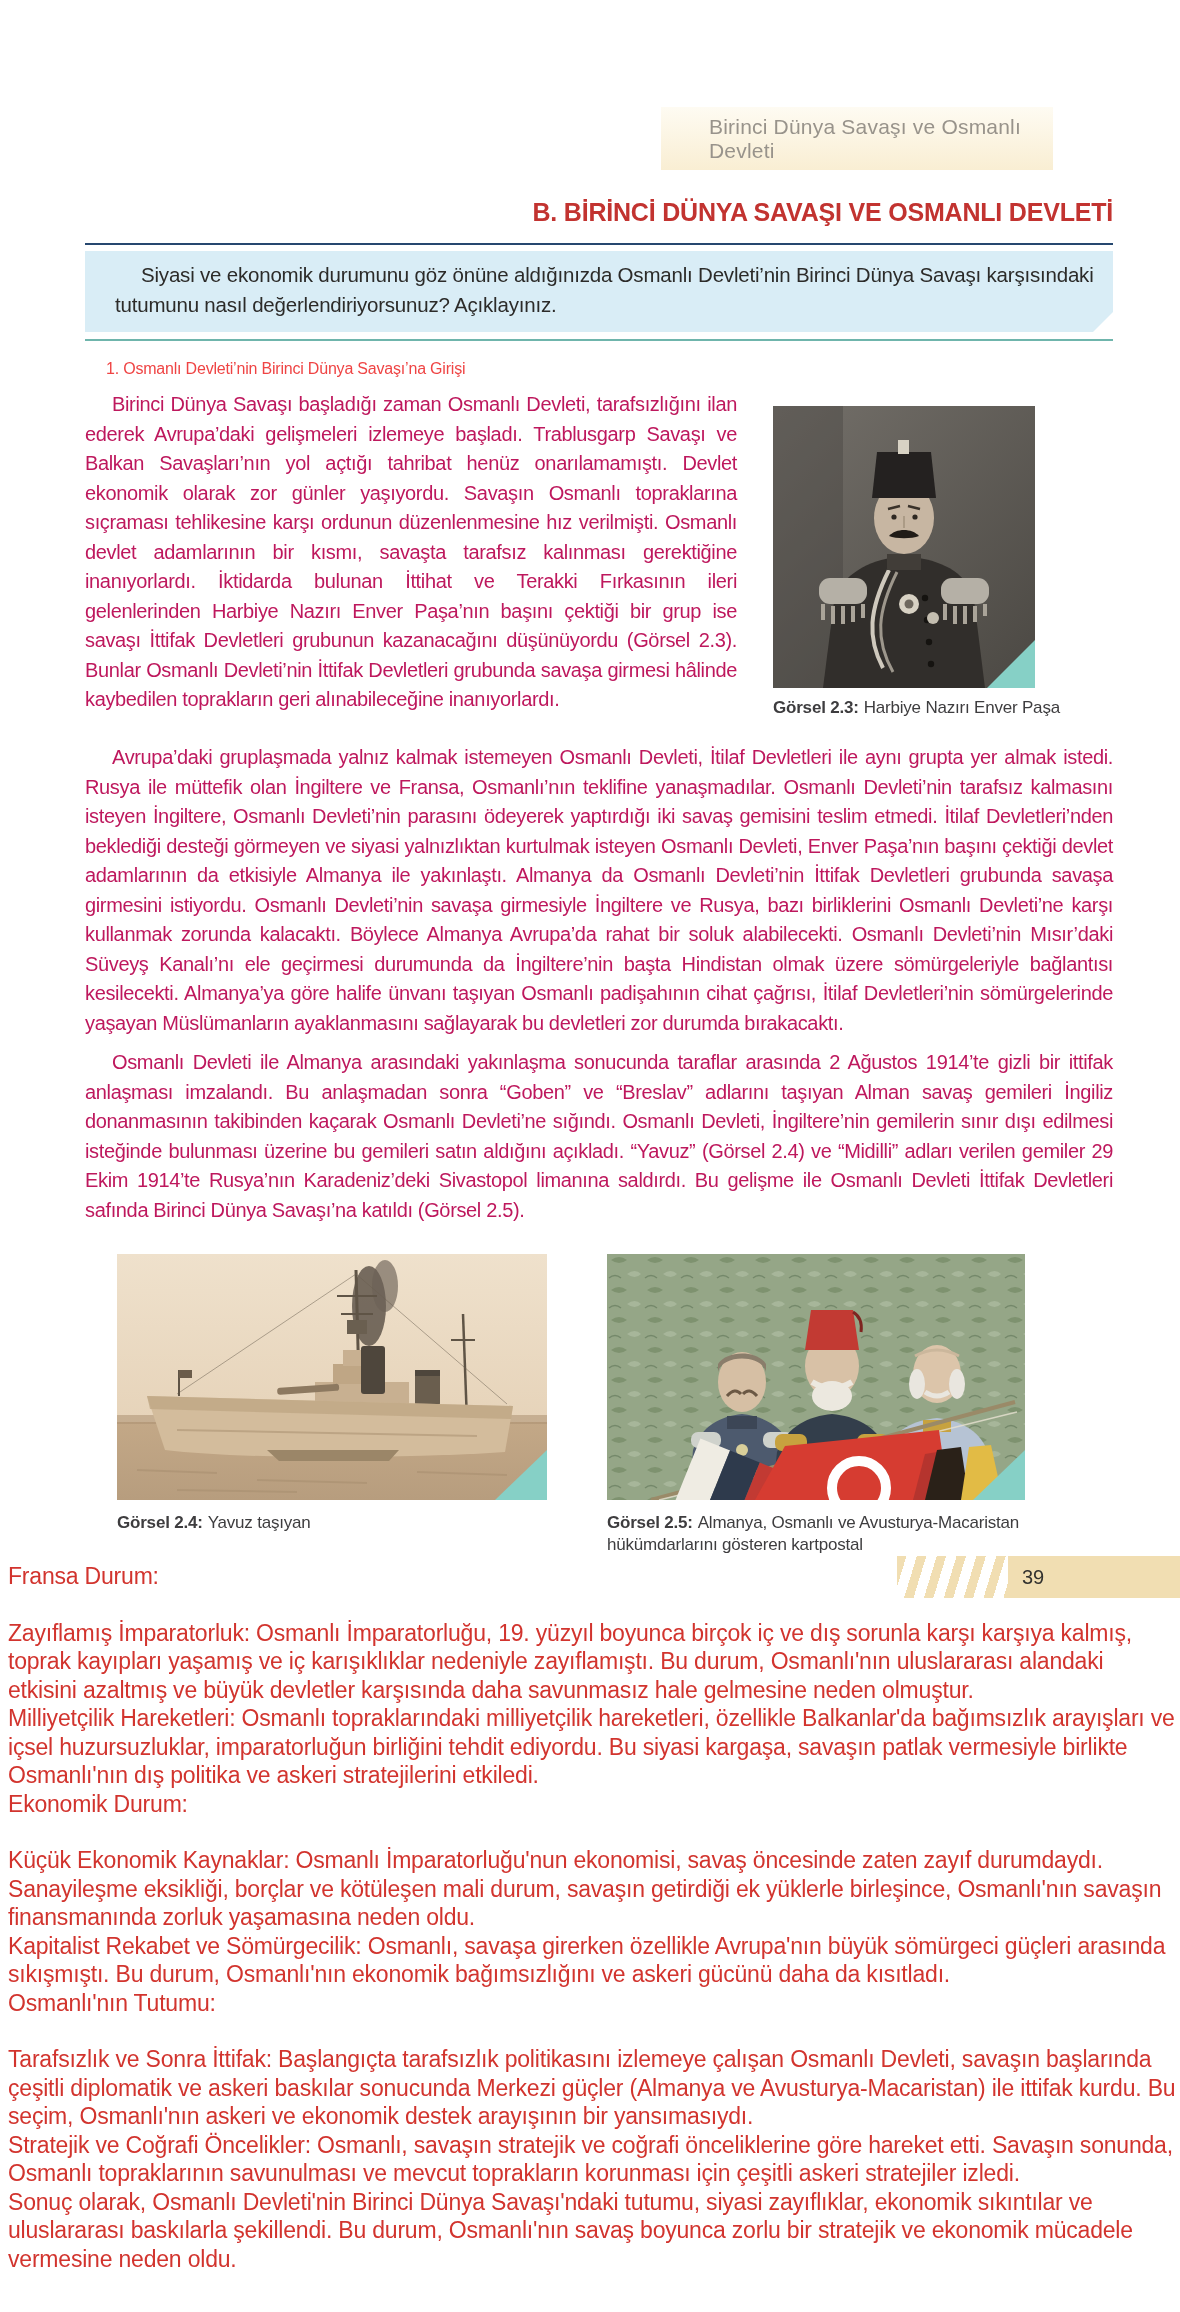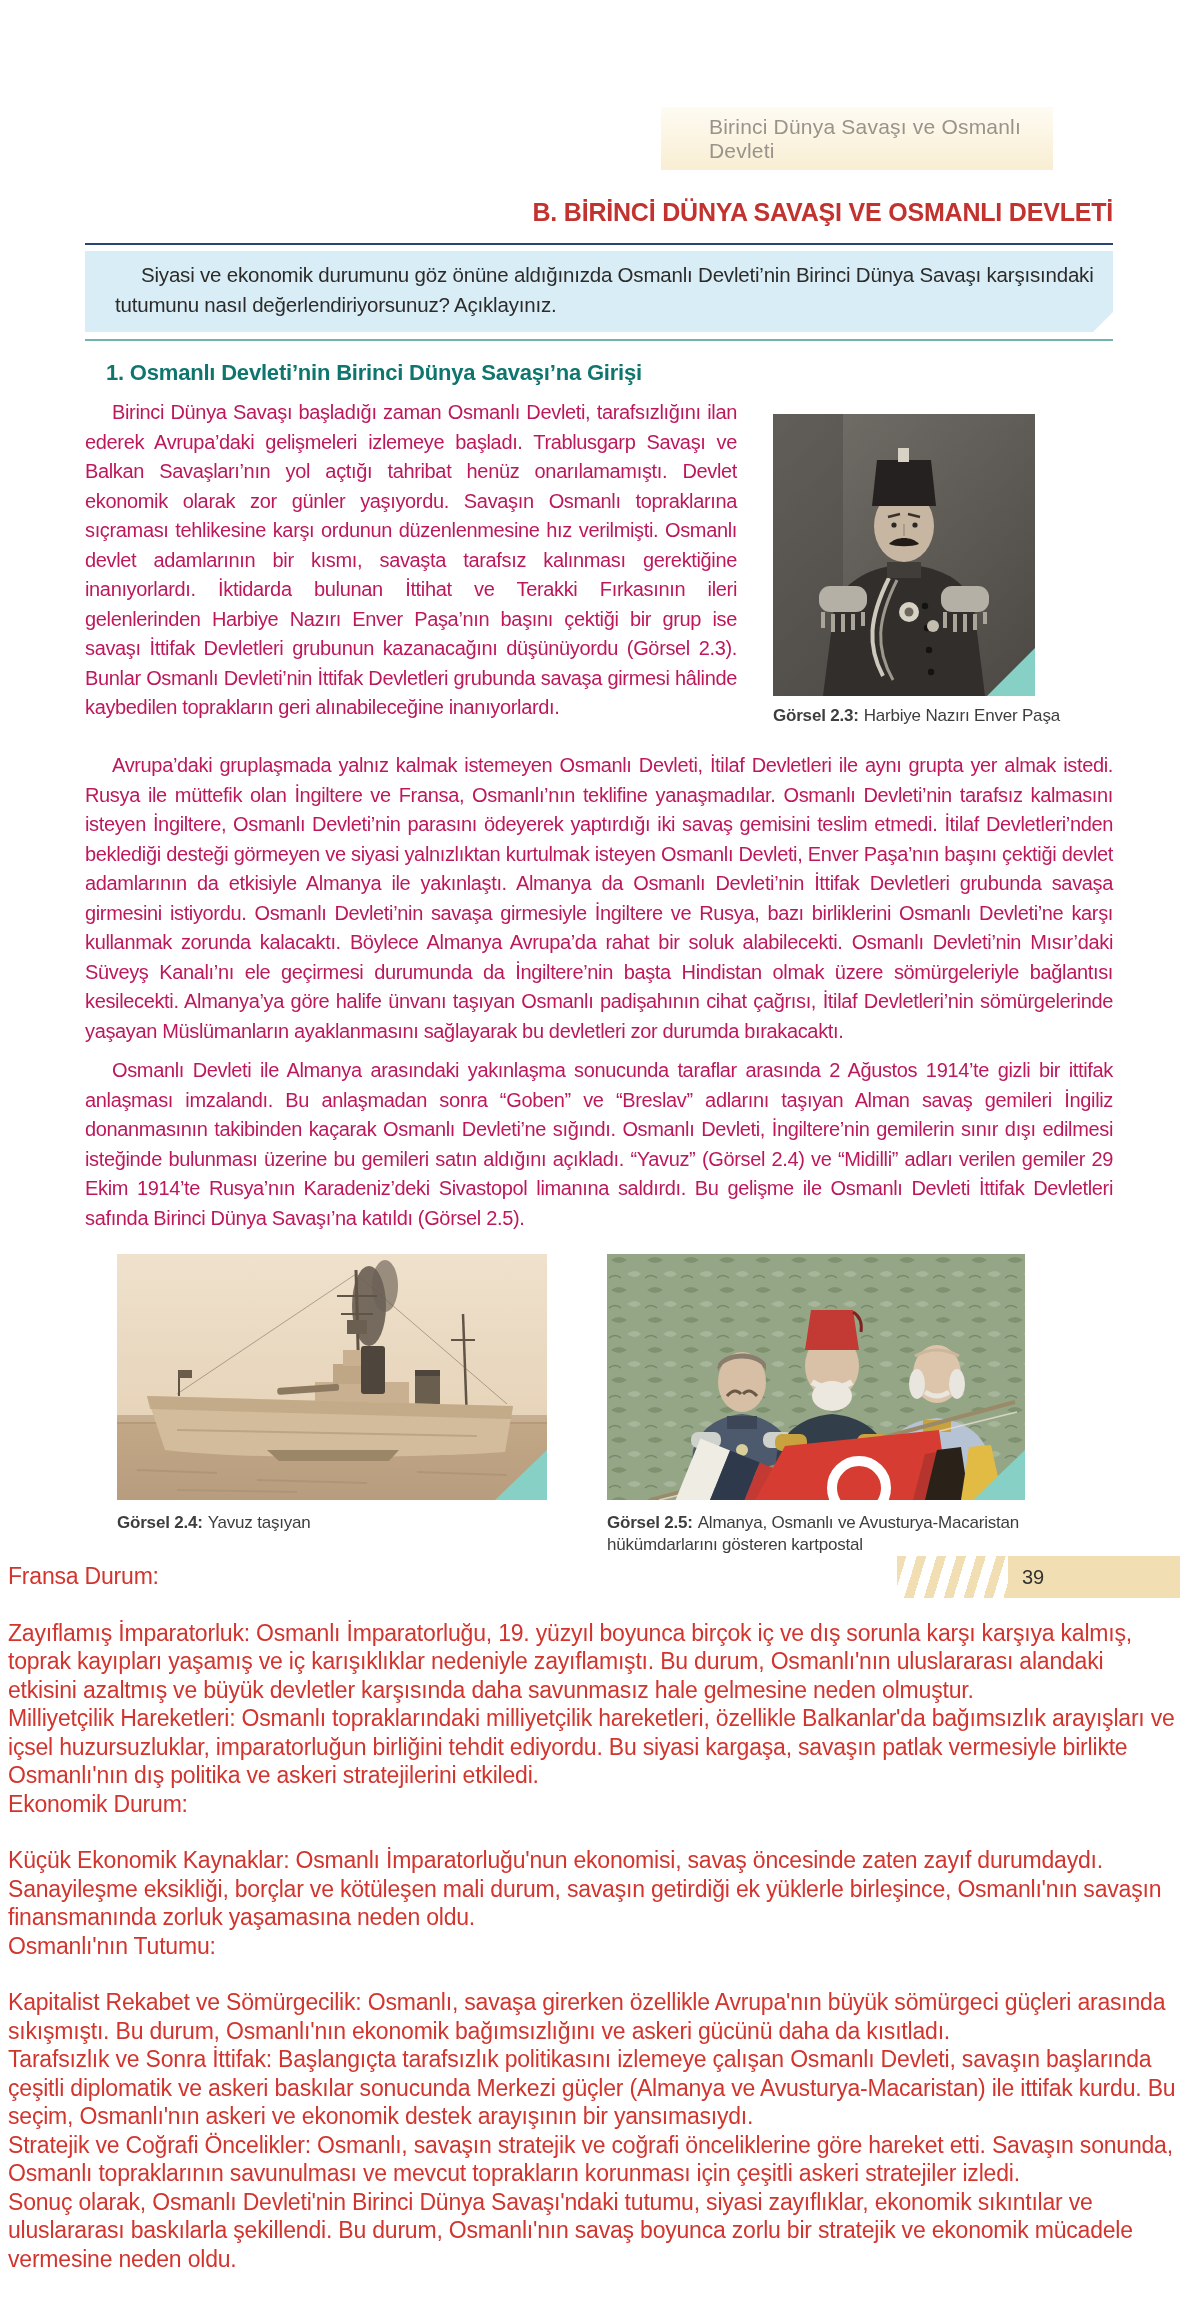--- a/index.html
+++ b/index.html
@@ -12,21 +12,21 @@
   .running-bar span{color:#98938b;font-size:21px;padding-left:48px;letter-spacing:.2px;}
 
   
   .main{position:absolute;left:85px;top:198px;width:1028px;}
   .lesson-title{margin:0 0 0 3px;font-size:25px;font-weight:bold;color:#c23330;letter-spacing:-.2px;text-align:right;}
   .navy-rule{border:none;border-top:2px solid #26476f;margin:16px 0 6px 0;}
   .question-box{background:#d9edf6;padding:9px 18px 12px 30px;
     clip-path:polygon(0 0,100% 0,100% calc(100% - 20px),calc(100% - 20px) 100%,0 100%);}
   .question-box p{margin:0;font-size:20.5px;line-height:30px;color:#2c2b29;text-indent:26px;letter-spacing:-.2px;}
   .teal-rule{border:none;border-top:2px solid #6fb5ac;margin:7px 0 0 0;}
-  .subheading{margin:19px 0 12px 21px;font-size:22px;font-weight:bold;color:#0f766e;letter-spacing:-.2px;}
+  .subheading{margin:19px 0 12px 21px;font-size:16px;font-weight:normal;color:#ef4444;letter-spacing:-.2px;}
 
   .bodytext{font-size:20px;line-height:29.5px;color:#be185d;text-align:justify;
     text-indent:27px;letter-spacing:-.35px;margin:0;}
   .para-gap{margin-top:10px;}
   .p1wrap{}
   .fig-enver{float:right;width:328px;margin:4px 0 2px 24px;}
   .fig-enver svg{display:block;width:262px;height:282px;}
   figure{margin:0;padding:12px;}
   figcaption{font-size:17px;line-height:22px;color:#3e3d3f;margin-top:9px;letter-spacing:-.2px;}
   .cap-label{font-weight:bold;margin-right:5px;}
@@ -228,20 +228,20 @@
     <span>39</span>
   </div>
 
   <div class="answers">
     <p class="ans gap-after">Fransa Durum:</p>
     <p class="ans">Zayıflamış İmparatorluk: Osmanlı İmparatorluğu, 19. yüzyıl boyunca birçok iç ve dış sorunla karşı karşıya kalmış, toprak kayıpları yaşamış ve iç karışıklıklar nedeniyle zayıflamıştı. Bu durum, Osmanlı'nın uluslararası alandaki etkisini azaltmış ve büyük devletler karşısında daha savunmasız hale gelmesine neden olmuştur.</p>
     <p class="ans">Milliyetçilik Hareketleri: Osmanlı topraklarındaki milliyetçilik hareketleri, özellikle Balkanlar'da bağımsızlık arayışları ve içsel huzursuzluklar, imparatorluğun birliğini tehdit ediyordu. Bu siyasi kargaşa, savaşın patlak vermesiyle birlikte Osmanlı'nın dış politika ve askeri stratejilerini etkiledi.</p>
     <p class="ans gap-after">Ekonomik Durum:</p>
     <p class="ans">Küçük Ekonomik Kaynaklar: Osmanlı İmparatorluğu'nun ekonomisi, savaş öncesinde zaten zayıf durumdaydı.</p>
     <p class="ans">Sanayileşme eksikliği, borçlar ve kötüleşen mali durum, savaşın getirdiği ek yüklerle birleşince, Osmanlı'nın savaşın finansmanında zorluk yaşamasına neden oldu.</p>
+    <p class="ans">Kapitalist Rekabet ve Sömürgecilik: Osmanlı, savaşa girerken özellikle Avrupa'nın büyük sömürgeci güçleri arasında sıkışmıştı. Bu durum, Osmanlı'nın ekonomik bağımsızlığını ve askeri gücünü daha da kısıtladı.</p>
     <p class="ans gap-after">Osmanlı'nın Tutumu:</p>
-    <p class="ans">Kapitalist Rekabet ve Sömürgecilik: Osmanlı, savaşa girerken özellikle Avrupa'nın büyük sömürgeci güçleri arasında sıkışmıştı. Bu durum, Osmanlı'nın ekonomik bağımsızlığını ve askeri gücünü daha da kısıtladı.</p>
     <p class="ans">Tarafsızlık ve Sonra İttifak: Başlangıçta tarafsızlık politikasını izlemeye çalışan Osmanlı Devleti, savaşın başlarında çeşitli diplomatik ve askeri baskılar sonucunda Merkezi güçler (Almanya ve Avusturya-Macaristan) ile ittifak kurdu. Bu seçim, Osmanlı'nın askeri ve ekonomik destek arayışının bir yansımasıydı.</p>
     <p class="ans">Stratejik ve Coğrafi Öncelikler: Osmanlı, savaşın stratejik ve coğrafi önceliklerine göre hareket etti. Savaşın sonunda, Osmanlı topraklarının savunulması ve mevcut toprakların korunması için çeşitli askeri stratejiler izledi.</p>
     <p class="ans">Sonuç olarak, Osmanlı Devleti'nin Birinci Dünya Savaşı'ndaki tutumu, siyasi zayıflıklar, ekonomik sıkıntılar ve uluslararası baskılarla şekillendi. Bu durum, Osmanlı'nın savaş boyunca zorlu bir stratejik ve ekonomik mücadele vermesine neden oldu.</p>
   </div>
 
 </div>
 
 </body></html>

